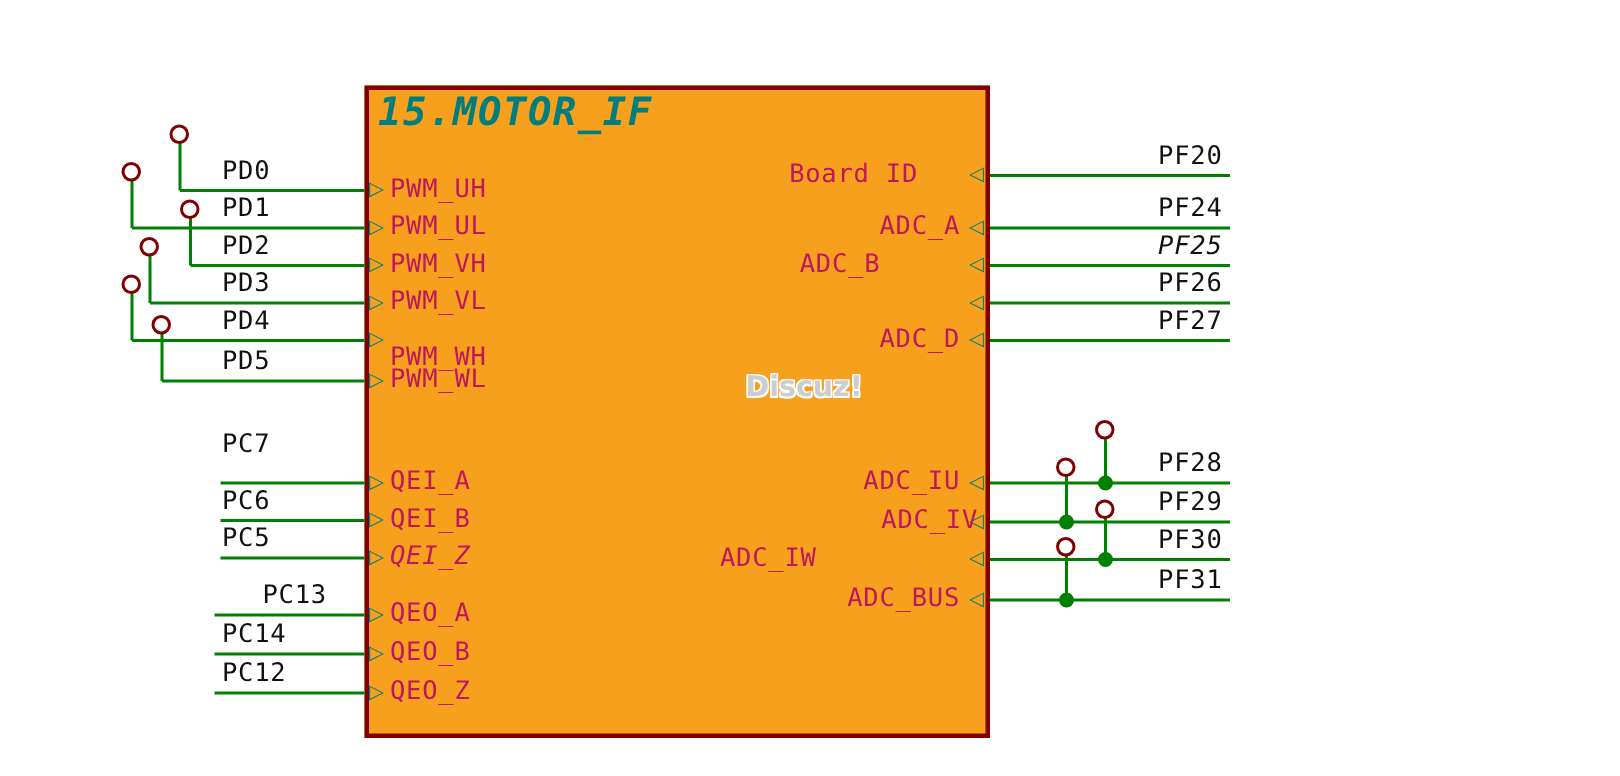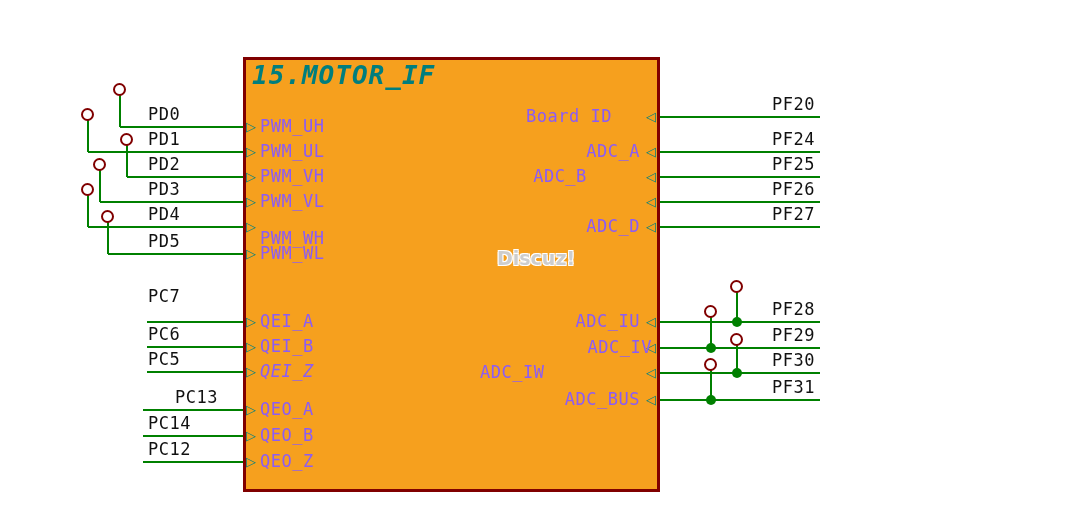--- a/index.html
+++ b/index.html
@@ -27,21 +27,21 @@
   .term{
     position:absolute;width:9px;height:9px;border:2px solid #800000;
     border-radius:50%;background:#ffffff;box-sizing:content-box;
   }
   .junction{position:absolute;width:10px;height:10px;border-radius:50%;background:#008000;}
   .net{
     position:absolute;font-size:17px;line-height:20px;color:#111111;
     letter-spacing:0.5px;white-space:pre;
   }
   .pin{
-    position:absolute;font-size:17px;line-height:20px;color:#8b5cf6;
+    position:absolute;font-size:17px;line-height:20px;color:#be185d;
     letter-spacing:0.5px;white-space:pre;
   }
   .glyph{
     position:absolute;font-family:"DejaVu Sans",sans-serif;font-size:13px;
     line-height:20px;color:#008080;white-space:pre;
   }
 </style>
 </head>
 <body>
 
@@ -111,21 +111,21 @@
     <div class="pin" style="left: 260px; top: 451px;">QEO_Z</div>
     <div class="wire-h" style="left: 660px; top: 116px; width: 160px;"></div>
     <div class="net" style="left: 740px; top: 94px; width: 75px; text-align: right;">PF20</div>
     <div class="glyph" style="left: 646px; top: 107px;">◁</div>
     <div class="pin" style="left: 452px; top: 106px; width: 160px; text-align: right;">Board ID</div>
     <div class="wire-h" style="left: 660px; top: 151px; width: 160px;"></div>
     <div class="net" style="left: 740px; top: 129px; width: 75px; text-align: right;">PF24</div>
     <div class="glyph" style="left: 646px; top: 142px;">◁</div>
     <div class="pin" style="left: 480px; top: 141px; width: 160px; text-align: right;">ADC_A</div>
     <div class="wire-h" style="left: 660px; top: 176px; width: 160px;"></div>
-    <div class="net" style="left: 740px; top: 154px; width: 75px; text-align: right;">PF25</div>
+    <div class="net" style="left: 740px; top: 154px; width: 75px; text-align: right; font-style: italic;">PF25</div>
     <div class="glyph" style="left: 646px; top: 167px;">◁</div>
     <div class="pin" style="left: 480px; top: 166px; width: 160px; text-align: center;">ADC_B</div>
     <div class="wire-h" style="left: 660px; top: 201px; width: 160px;"></div>
     <div class="net" style="left: 740px; top: 179px; width: 75px; text-align: right;">PF26</div>
     <div class="glyph" style="left: 646px; top: 192px;">◁</div>
     <div class="wire-h" style="left: 660px; top: 226px; width: 160px;"></div>
     <div class="net" style="left: 740px; top: 204px; width: 75px; text-align: right;">PF27</div>
     <div class="glyph" style="left: 646px; top: 217px;">◁</div>
     <div class="pin" style="left: 480px; top: 216px; width: 160px; text-align: right;">ADC_D</div>
     <div class="wire-h" style="left: 660px; top: 321px; width: 160px;"></div>

